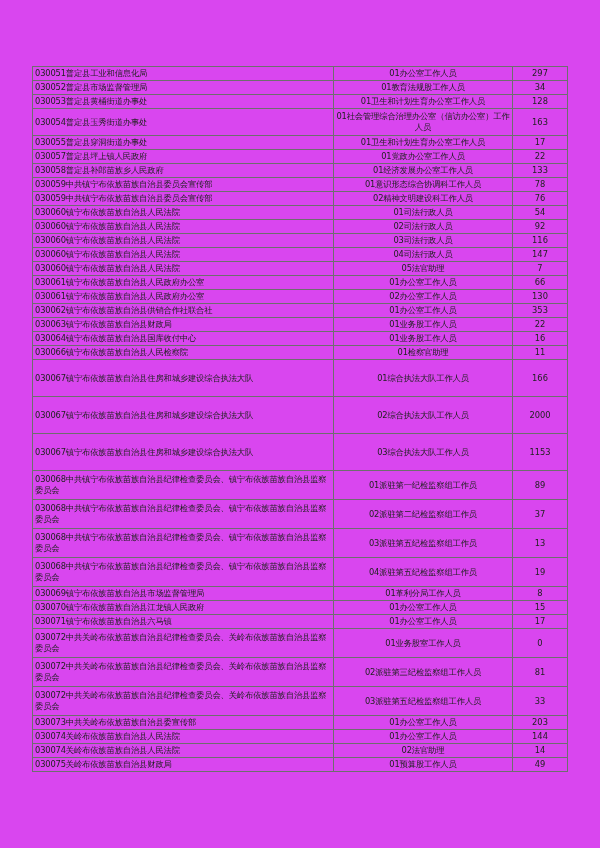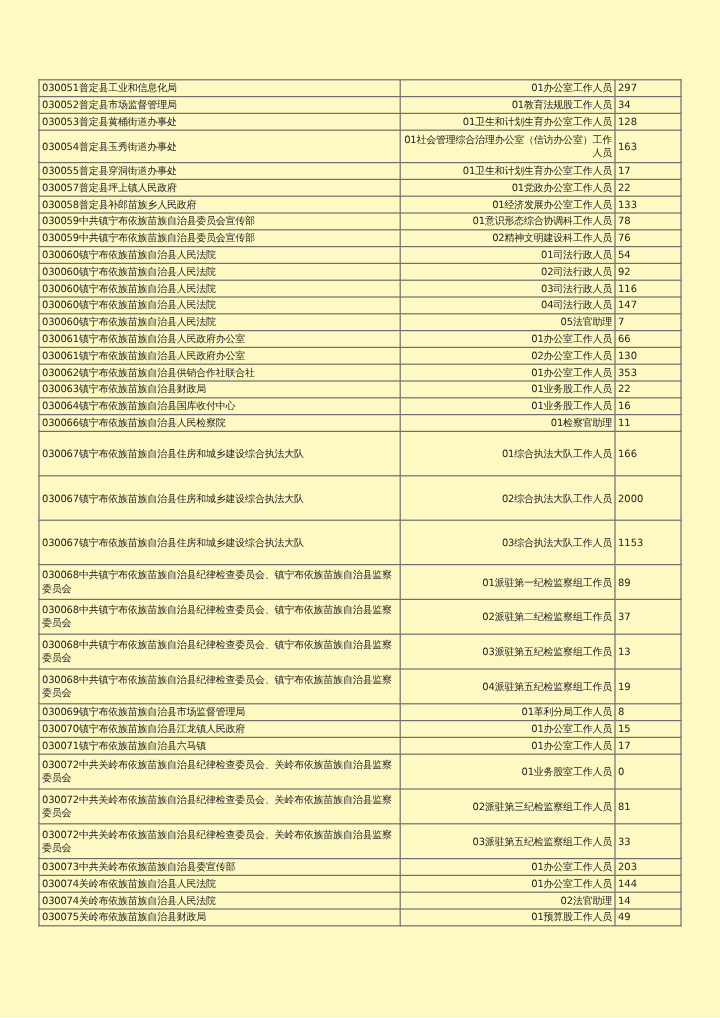--- a/index.html
+++ b/index.html
@@ -11,21 +11,21 @@
     width: 600px;
     height: 848px;
     font-family: "DejaVu Sans", "Liberation Sans", sans-serif;
     color: #1a1a1a;
     overflow: hidden;
   }
   .page {
     position: relative;
     width: 600px;
     height: 848px;
-    background: #fef9c3;
+    background: #d946ef;
   }
   .table-wrap {
     position: absolute;
     left: 32px;
     top: 66px;
     width: 535px;
   }
   table.doc-table {
     border-collapse: collapse;
     width: 535px;
@@ -44,25 +44,25 @@
     color: #222222;
     white-space: normal;
     word-break: break-all;
     overflow: hidden;
   }
   td.unit-cell {
     text-align: left;
     letter-spacing: -0.15px;
   }
   td.post-cell {
-    text-align: right;
+    text-align: center;
     letter-spacing: -0.15px;
   }
   td.count-cell {
-    text-align: left;
+    text-align: center;
     padding-right: 3px;
     letter-spacing: 0px;
   }
   
   tr.h1 td { height: 13px; }
   tr.h2 td { height: 26px; }
   tr.h3 td { height: 36px; }
   tr.h4 td { height: 28px; }
 </style>
 </head>

